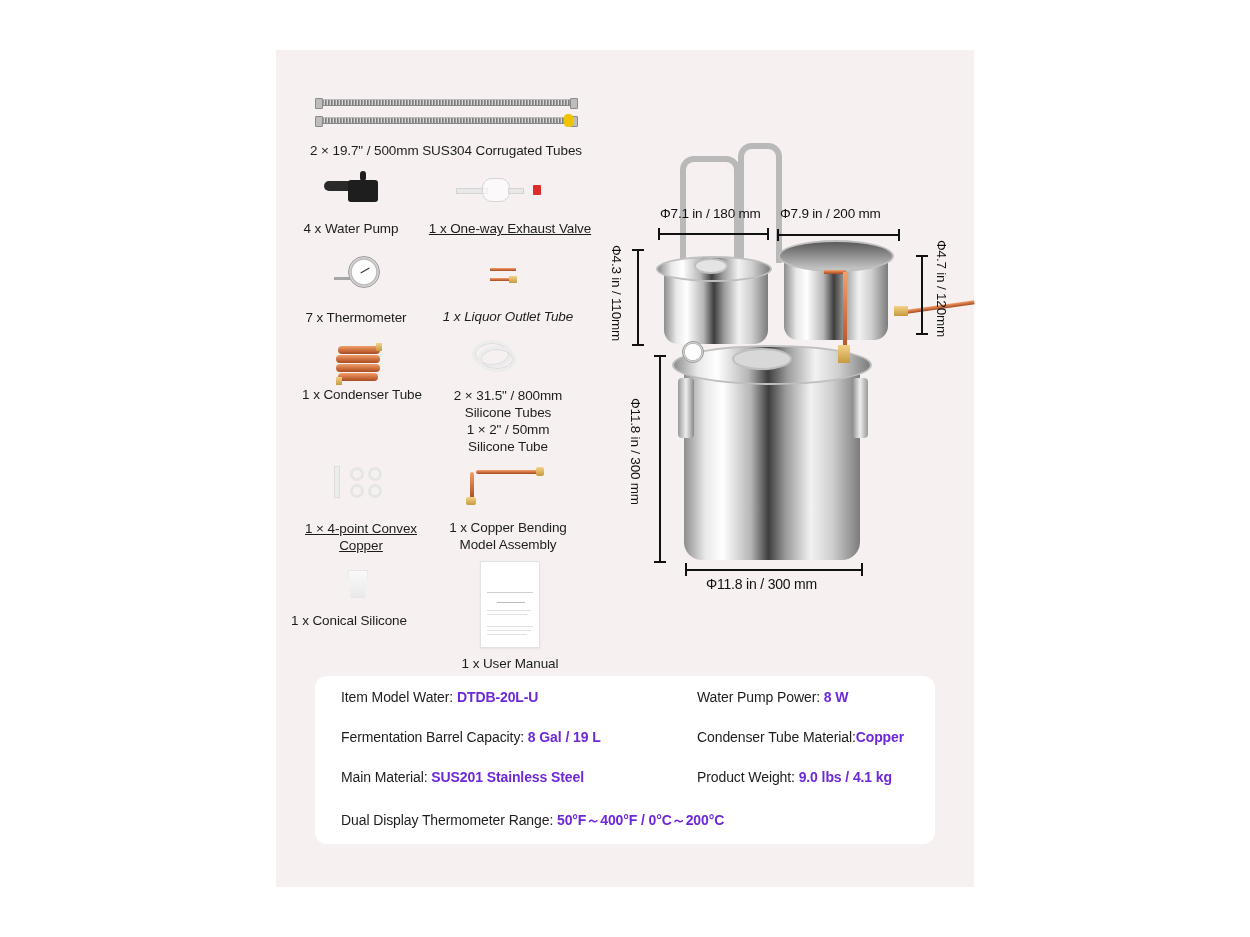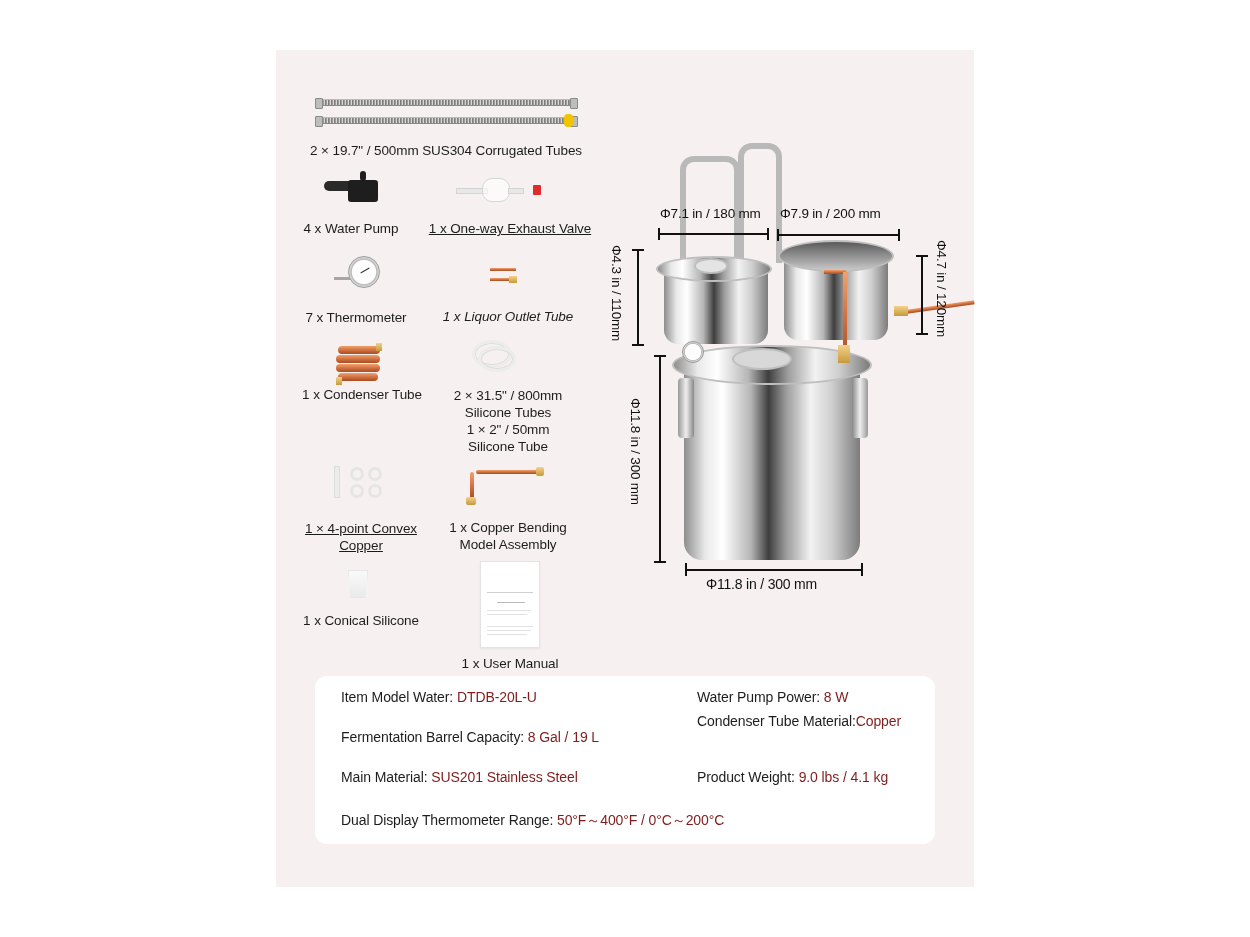--- a/index.html
+++ b/index.html
@@ -66,21 +66,21 @@
     .dim { position: absolute; background: #111; }
     .dim-text { position: absolute; font-weight: normal; font-size: 13.5px; color: #111; white-space: nowrap; letter-spacing: -0.2px; }
     .vtext { writing-mode: vertical-rl; }
 
     
     .specs {
       position: absolute; left: 315px; top: 676px; width: 620px; height: 168px;
       background: #ffffff; border-radius: 12px;
     }
     .spec { position: absolute; font-size: 14px; color: #1d1d1d; white-space: nowrap; letter-spacing: -0.1px; }
-    .spec .v { color: #7f1d1d; font-weight: normal; }
+    .spec .v { color: #6d28d9; font-weight: bold; }
   </style>
 </head>
 <body>
 
 <div class="card"></div>
 
 <div class="pic" style="left:0;top:0;">
   <div class="tube" style="left:320px;top:99px;width:253px;"></div>
   <div class="tube" style="left:320px;top:117px;width:253px;"></div>
   <div class="yellow-nut" style="left:564px;top:114px;"></div>
@@ -154,21 +154,21 @@
   <div class="copper" style="position:absolute;left:470px;top:472px;width:4px;height:28px;border-radius:3px;"></div>
   <div class="brass" style="position:absolute;left:536px;top:467px;width:8px;height:9px;border-radius:2px;"></div>
   <div class="brass" style="position:absolute;left:466px;top:497px;width:10px;height:8px;border-radius:2px;"></div>
 </div>
 <div class="item" style="left:436px;top:519px;width:144px;">
   <div class="label">1 x Copper Bending</div>
   <div class="label">Model Assembly</div>
 </div>
 
 <div class="cone" style="left:348px;top:570px;"></div>
-<div class="item label" style="left:296px;top:612px;width:130px;">1 x Conical Silicone</div>
+<div class="item label" style="left:284px;top:612px;width:130px;">1 x Conical Silicone</div>
 
 <div class="manual" style="left:480px;top:561px;width:60px;height:87px;">
   <div class="line" style="left:6px;top:30px;width:46px;"></div>
   <div class="line" style="left:16px;top:40px;width:28px;background:#bbb;"></div>
   <div class="line" style="left:6px;top:48px;width:44px;background:#e2e2e2;"></div>
   <div class="line" style="left:6px;top:52px;width:40px;background:#e2e2e2;"></div>
   <div class="line" style="left:6px;top:64px;width:46px;background:#e2e2e2;"></div>
   <div class="line" style="left:6px;top:68px;width:44px;background:#e2e2e2;"></div>
   <div class="line" style="left:6px;top:72px;width:40px;background:#e2e2e2;"></div>
 </div>
@@ -236,21 +236,21 @@
 
 <div class="spec" style="left:341px;top:689px;">
   <span>Item Model Water: </span><span class="v">DTDB-20L-U</span>
 </div>
 <div class="spec" style="left:697px;top:689px;">
   <span>Water Pump Power: </span><span class="v">8 W</span>
 </div>
 <div class="spec" style="left:341px;top:729px;">
   <span>Fermentation Barrel Capacity: </span><span class="v">8 Gal / 19 L</span>
 </div>
-<div class="spec" style="left:697px;top:713px;">
+<div class="spec" style="left:697px;top:729px;">
   <span>Condenser Tube Material:</span><span class="v">Copper</span>
 </div>
 <div class="spec" style="left:341px;top:769px;">
   <span>Main Material: </span><span class="v">SUS201 Stainless Steel</span>
 </div>
 <div class="spec" style="left:697px;top:769px;">
   <span>Product Weight: </span><span class="v">9.0 lbs / 4.1 kg</span>
 </div>
 <div class="spec" style="left:341px;top:812px;">
   <span>Dual Display Thermometer Range: </span><span class="v">50°F～400°F / 0°C～200°C</span>

